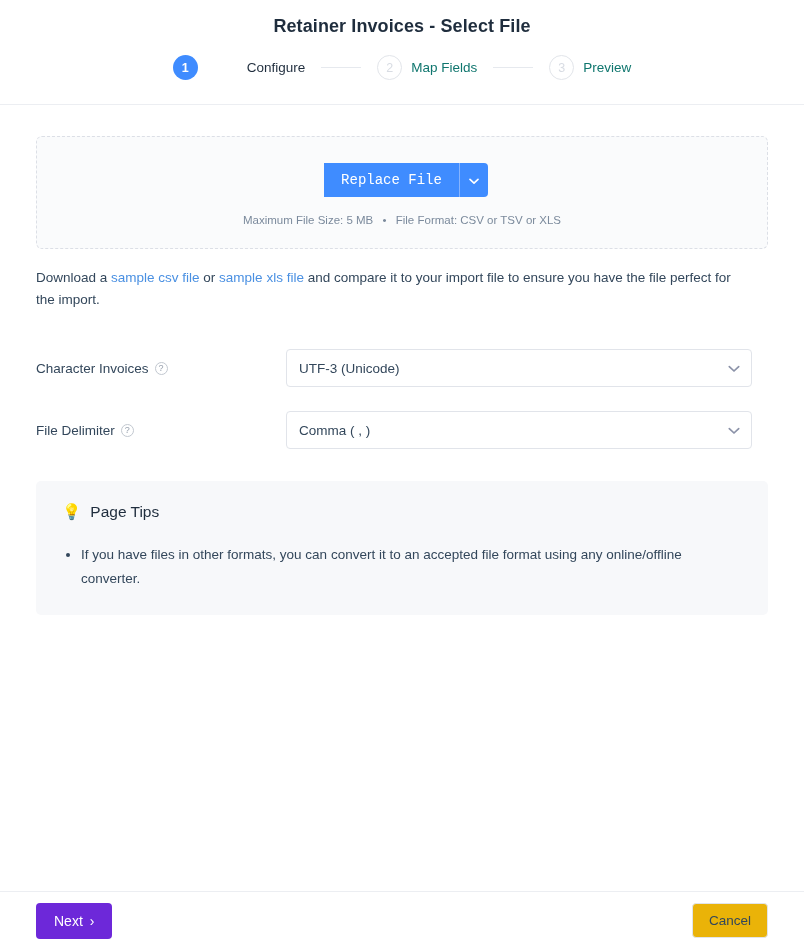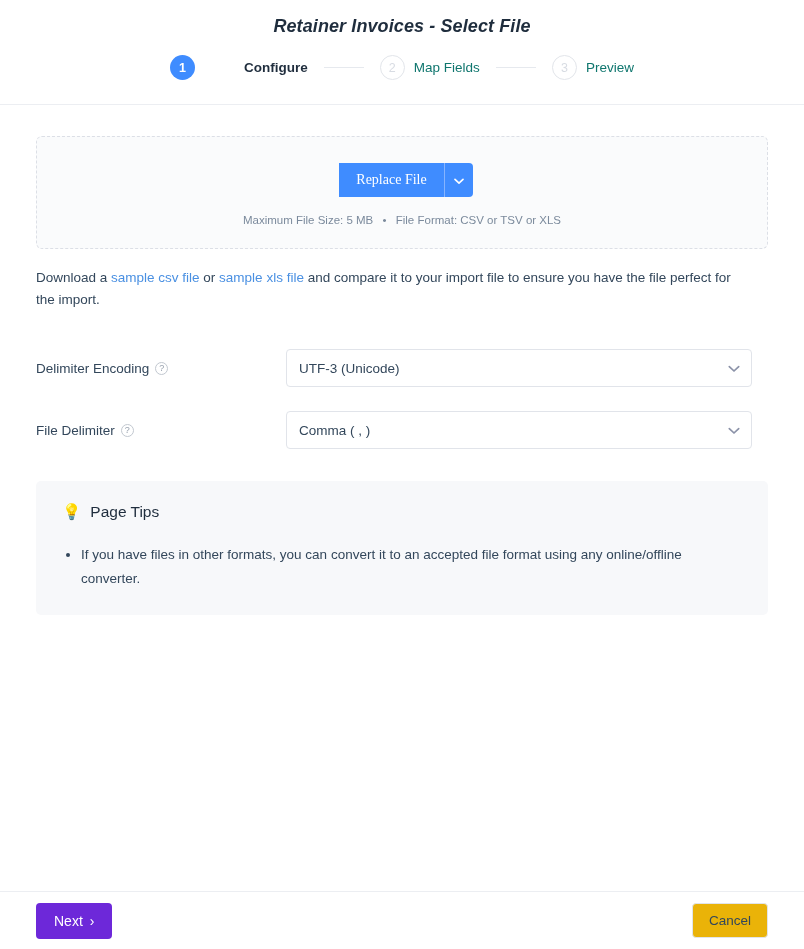--- a/index.html
+++ b/index.html
@@ -26,21 +26,20 @@
     height: 105px;
   }
 
   .page-title {
     text-align: center;
     font-size: 18px;
     font-weight: bold;
     color: #1f2d3d;
     letter-spacing: 0.1px;
     margin-bottom: 18px;
-    font-style: italic;
   }
 
   .steps {
     display: flex;
     align-items: center;
     justify-content: center;
     gap: 0;
   }
 
   .step {
@@ -72,21 +71,21 @@
     border: 1px solid #e2e5ea;
     font-weight: normal;
   }
 
   .step-label {
     font-size: 13.5px;
   }
 
   .step.active .step-label {
     color: #1f2d3d;
-    font-weight: bold;
+    font-weight: normal;
     margin-left: 40px;
   }
 
   .step.inactive .step-label {
     color: #0f766e;
   }
 
   .step-connector {
     width: 40px;
     height: 1px;
@@ -157,21 +156,21 @@
     margin-bottom: 17px;
   }
 
   .split-main {
     background: #3f8cff;
     color: #ffffff;
     font-size: 14px;
     padding: 9px 17px;
     border: none;
     cursor: pointer;
-    font-family: Liberation Serif, serif;
+    font-family: Liberation Mono, monospace;
     margin-left: 8px;
   }
 
   .split-divider {
     width: 1px;
     background: #86b4ff;
   }
 
   .split-caret {
     background: #3f8cff;
@@ -405,21 +404,21 @@
   </div>
 
   <div class="download-note">
     <span>Download a </span><span class="link">sample csv file</span><span> or </span><span class="link">sample xls file</span><span> and compare it to your import file to ensure you have the file perfect for the import.</span>
   </div>
 
   <div class="form">
 
     <div class="form-row">
       <div class="form-label">
-        <span>Delimiter Encoding</span>
+        <span>Character Invoices</span>
         <span class="help-icon">?</span>
       </div>
       <div class="select-wrap">
         <div class="select-box">UTF-3 (Unicode)</div>
         <span class="select-caret">
           <svg width="12" height="8" viewBox="0 0 12 8">
             <path d="M1.3 1.6 L6 6 L10.7 1.6" fill="none" stroke="#8b92a8" stroke-width="1.7" stroke-linecap="round" stroke-linejoin="round"></path>
           </svg>
         </span>
       </div>

